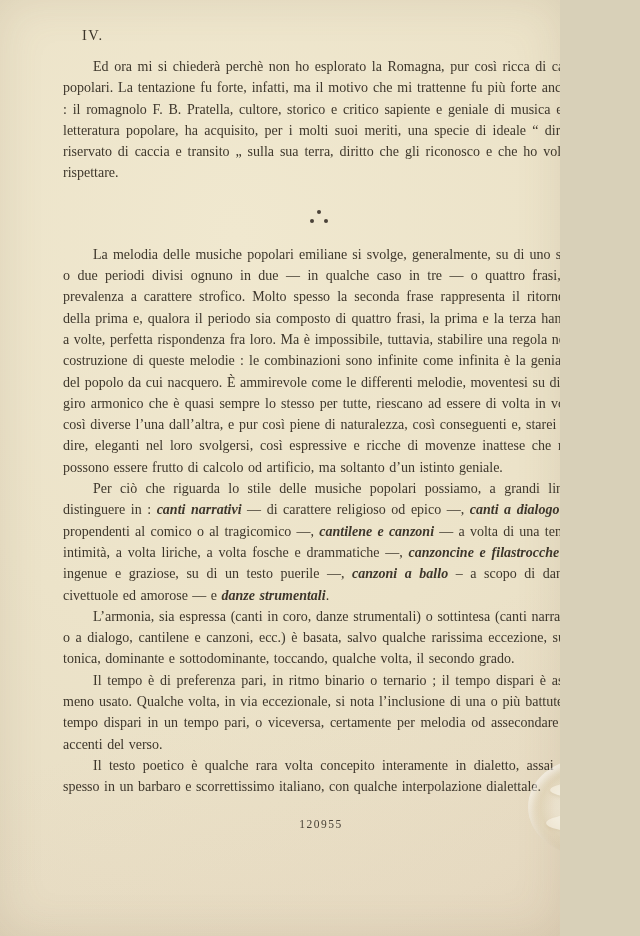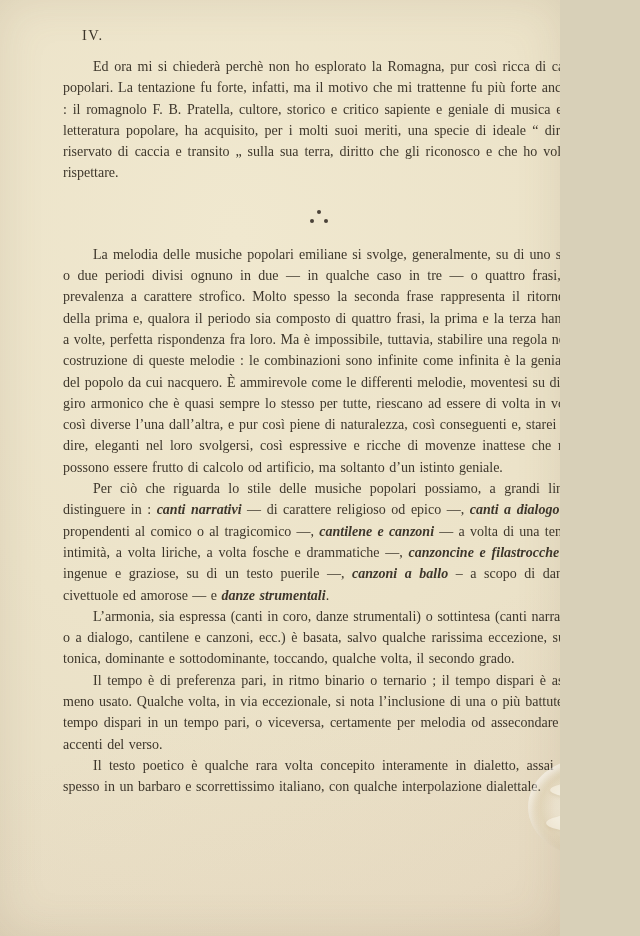--- a/index.html
+++ b/index.html
@@ -109,19 +109,20 @@
     <p class="para"><span>Per ciò che riguarda lo stile delle musiche popolari possiamo, a grandi linee, distinguere in : </span><span class="it">canti narrativi</span><span> — di carattere religioso od epico —, </span><span class="it">canti a dialogo</span><span> — propendenti al comico o al tragicomico —, </span><span class="it">cantilene e canzoni</span><span> — a volta di una tenera intimità, a volta liriche, a volta fosche e drammatiche —, </span><span class="it">canzoncine e filastrocche</span><span> — ingenue e graziose, su di un testo puerile —, </span><span class="it">canzoni a ballo</span><span> – a scopo di danza, civettuole ed amorose — e </span><span class="it">danze strumentali</span><span>.</span></p>
 
     <p class="para">L’armonia, sia espressa (canti in coro, danze strumentali) o sottintesa (canti narrativi o a dialogo, cantilene e canzoni, ecc.) è basata, salvo qualche rarissima eccezione, sulla tonica, dominante e sottodominante, toccando, qualche volta, il secondo grado.</p>
 
     <p class="para">Il tempo è di preferenza pari, in ritmo binario o ternario ; il tempo dispari è assai meno usato. Qualche volta, in via eccezionale, si nota l’inclusione di una o più battute di tempo dispari in un tempo pari, o viceversa, certamente per melodia od assecondare gli accenti del verso.</p>
 
     <p class="para">Il testo poetico è qualche rara volta concepito interamente in dialetto, assai più spesso in un barbaro e scorrettissimo italiano, con qualche interpolazione dialettale.</p>
 
   </div>
 
+  <div class="plate-number">120955</div>
 
   <div class="emboss-seal">
     <span class="seal-ridge r1"></span>
     <span class="seal-ridge r2"></span>
   </div>
 
 </div>
 
 </body></html>

